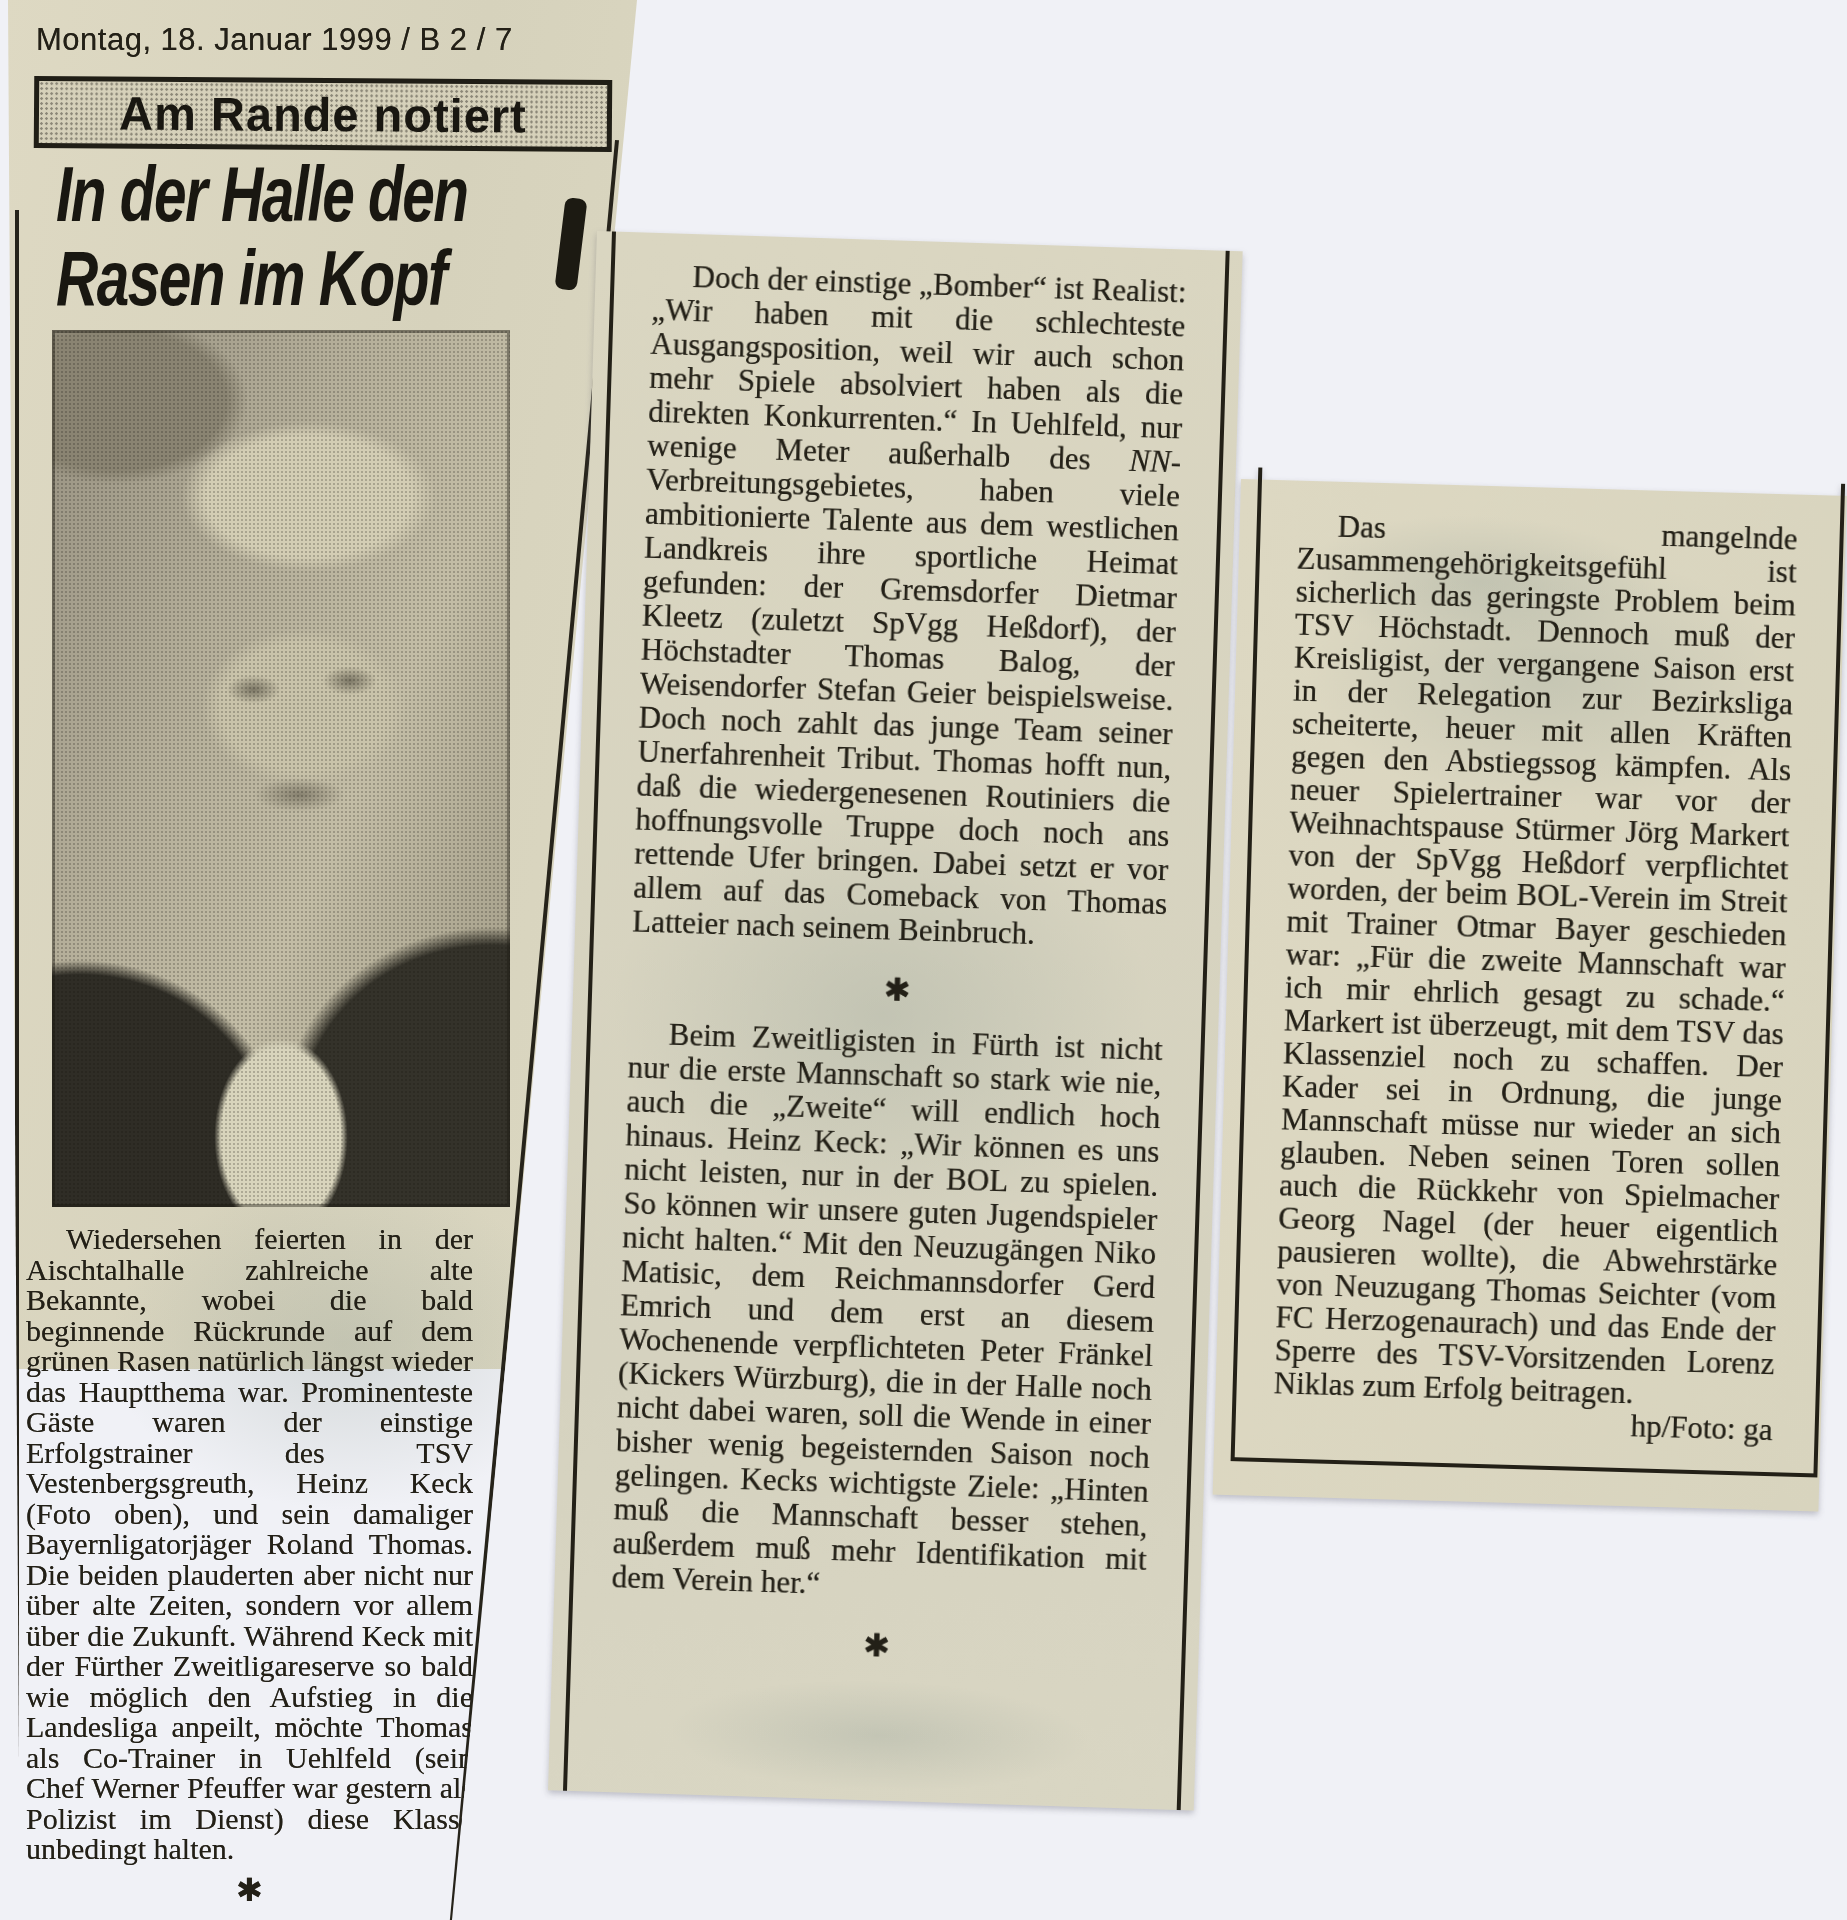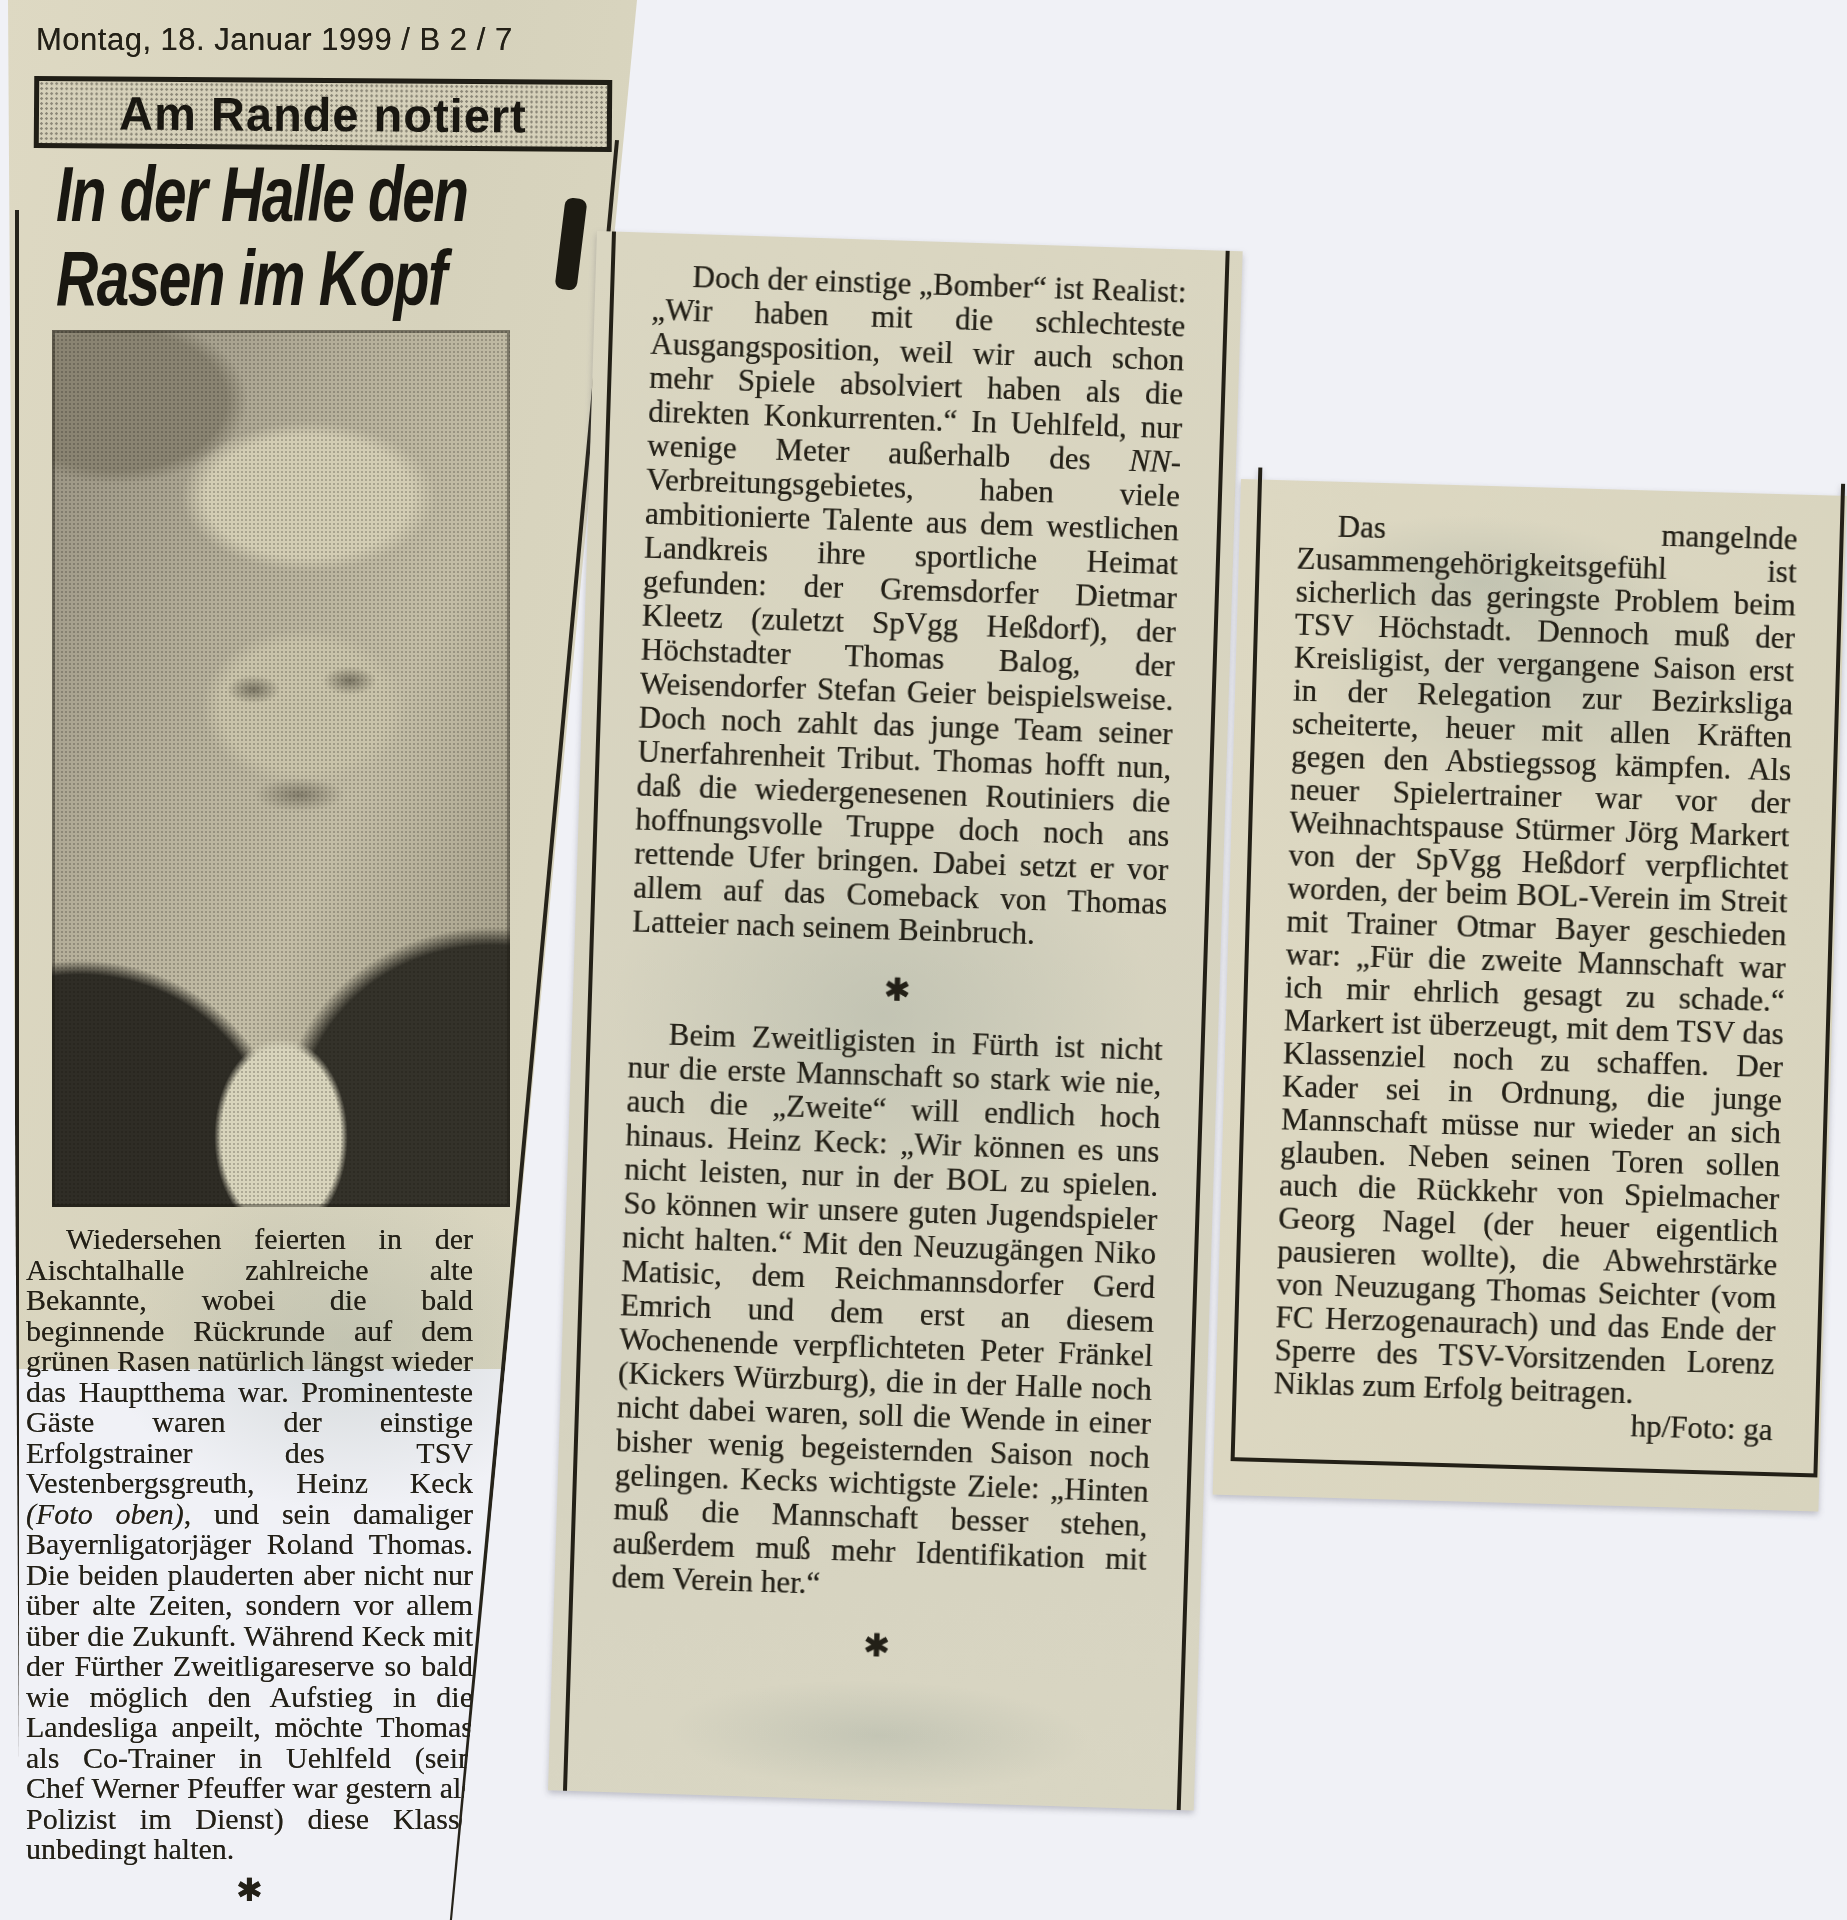--- a/index.html
+++ b/index.html
@@ -73,21 +73,21 @@
     background-image:radial-gradient(circle,#14120c 1px,transparent 1.35px);
     background-size:4px 4px;opacity:.22;
   }
   .l-body{
     position:absolute;left:26px;top:1224px;width:447px;
     font-size:30px;line-height:30.5px;text-align:justify;
     text-shadow:0 0 .6px rgba(35,32,23,.7);
     hyphens:auto;
   }
   .l-body p,.m-body p,.r-body p{margin:0;text-indent:40px;}
-  .foto-note{font-style:italic;}
+  .foto-note{}
   .sep{
     text-align:center;font-size:32px;margin-top:10px;
     font-family:"DejaVu Sans",sans-serif;text-indent:0;
   }
   .stray-mark{
     position:absolute;left:560px;top:198px;width:22px;height:92px;
     background:#1c1a12;border-radius:8px;transform:rotate(7deg);
   }
 
   

